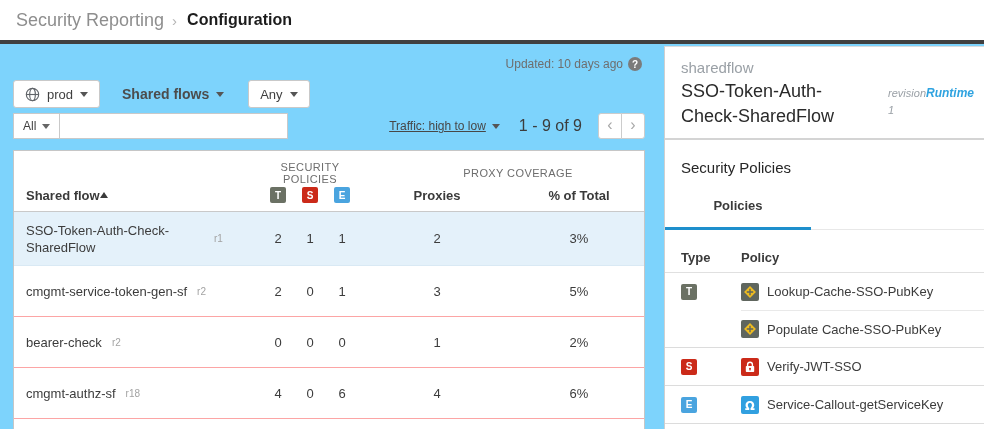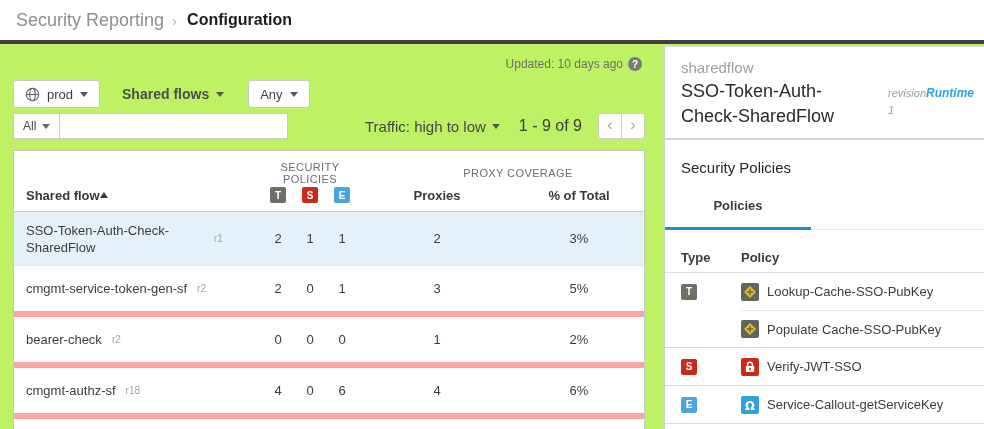--- a/index.html
+++ b/index.html
@@ -9,21 +9,21 @@
     font-family:"Liberation Sans", sans-serif; background:#fff; color:#3c3c3c;
   }
   
   .topbar { height:44px; display:flex; align-items:center; padding:0 16px;
     border-bottom:4px solid #404040; background:#fff; }
   .crumb-parent { font-size:18px; color:#8e8e8e; }
   .crumb-sep { margin:0 10px 0 8px; color:#b5b5b5; font-size:15px; }
   .crumb-current { font-size:16px; font-weight:bold; color:#1b1b1b; }
 
   
-  .main { position:absolute; top:44px; left:0; right:0; bottom:0; background:#bef264; overflow:hidden; }
+  .main { position:absolute; top:44px; left:0; right:0; bottom:0; background:#7dd3fc; overflow:hidden; }
   .left { position:absolute; top:0; left:0; width:660px; height:100%; }
 
   .updated { position:absolute; top:13px; right:18px; font-size:12px; color:#6e6e6e;
     display:flex; align-items:center; gap:5px; }
   .help-ic { width:14px; height:14px; border-radius:50%; background:#7b7b7b; color:#fff;
     font-size:10px; font-weight:bold; display:flex; align-items:center; justify-content:center; }
 
   .frow1 { position:absolute; top:36px; left:13px; display:flex; align-items:center; }
   .btn { display:inline-flex; align-items:center; gap:7px; height:28px; padding:0 11px;
     background:#fff; border:1px solid #c9c9c9; border-radius:3px; font-size:13px; color:#3f3f3f; cursor:pointer; }
@@ -31,21 +31,21 @@
     border-top:5px solid #555; display:inline-block; }
   .lbl-dd { display:inline-flex; align-items:center; gap:7px; font-size:14px; font-weight:bold;
     color:#4c4c4c; margin:0 24px 0 22px; cursor:pointer; }
 
   .frow2 { position:absolute; top:69px; left:13px; right:15px; display:flex; align-items:center; }
   .all-dd { display:inline-flex; align-items:center; gap:6px; height:26px; padding:0 9px;
     background:#fff; border:1px solid #c9c9c9; font-size:12px; color:#3f3f3f; cursor:pointer; }
   .all-dd .caret { border-top-color:#666; }
   .search { height:26px; width:229px; border:1px solid #c9c9c9; margin-left:-1px; padding:0 8px;
     font-size:13px; background:#fff; outline:none; font-family:"Liberation Sans",sans-serif; }
-  .traffic { margin-left:auto; display:flex; align-items:center; font-size:15px; color:#474747; }
+  .traffic { margin-left:auto; display:flex; align-items:center; font-size:12px; color:#474747;text-decoration:underline; }
   .traffic .caret { margin-left:6px; }
   .range { margin:0 16px 0 19px; color:#3c3c3c; }
   .pg { display:flex; }
   .pg-btn { width:24px; height:26px; border:1px solid #ccc; background:#fff; color:#a8a8a8;
     font-size:16px; line-height:1; display:flex; align-items:center; justify-content:center; cursor:pointer; padding:0 0 2px 0; }
   .pg-btn.prev { border-radius:3px 0 0 3px; }
   .pg-btn.next { border-radius:0 3px 3px 0; margin-left:-1px; }
 
   
   .tbl { position:absolute; top:106px; left:13px; width:632px; height:310px;
@@ -60,21 +60,21 @@
     display:flex; align-items:center; }
   .sort-ic { width:0; height:0; border-left:4px solid transparent; border-right:4px solid transparent;
     border-bottom:6px solid #3a3a3a; display:inline-block; }
   .bcell { display:flex; justify-content:center; }
   .num-h { text-align:center; font-size:13px; font-weight:bold; color:#3a3a3a; }
   .badge { width:16px; height:16px; border-radius:2px; color:#fff; font-size:10px; font-weight:bold;
     display:inline-flex; align-items:center; justify-content:center; }
   .badge.t { background:#6b7164; }
   .badge.s { background:#cb2a19; }
   .badge.e { background:#4aa4df; }
-  .trow { border-bottom:6px solid #fca5a5; font-size:13px; color:#3c3c3c; min-height:51px; cursor:pointer; }
+  .trow { border-bottom:1px solid #fca5a5; font-size:13px; color:#3c3c3c; min-height:51px; cursor:pointer; }
   .trow.sel { background:#e4f1fa; min-height:54px; border-bottom:1px solid #d9e9f4; }
   .namecell { padding-left:12px; display:flex; align-items:center; }
   .fname { max-width:178px; line-height:17px; }
   .rev { font-size:10px; color:#a3a3a3; margin-left:10px; }
   .ncell { text-align:center; }
   .filler { height:40px; background:#fff; }
 
   
   .panel { position:absolute; top:2px; left:664px; right:0; bottom:0; background:#fff;
     border-left:1px solid #cfcfcf; border-top:1px solid #ddd; overflow:hidden; }

